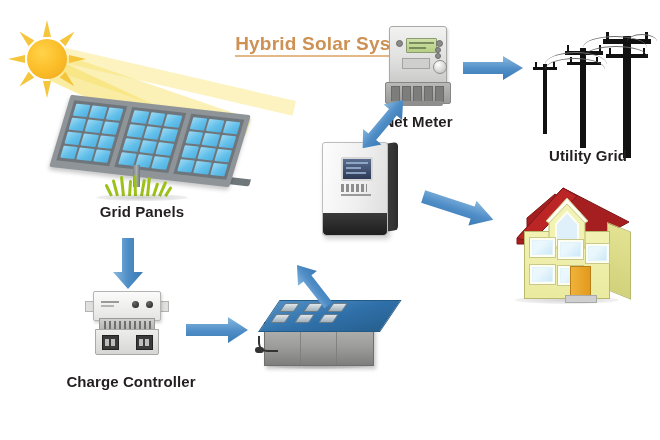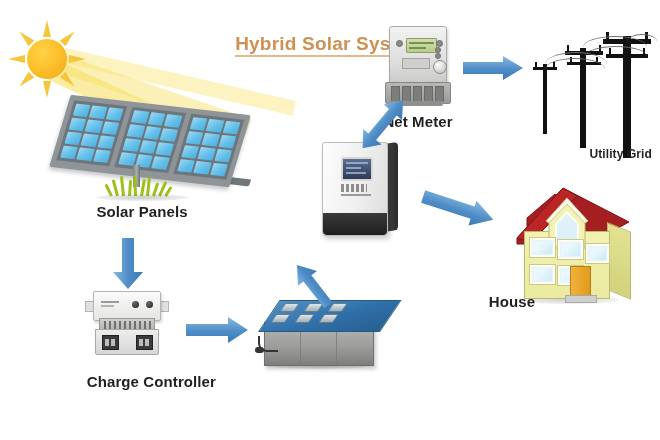--- a/index.html
+++ b/index.html
@@ -244,21 +244,21 @@
     <i style="left:14px;height:20px;transform:rotate(-6deg);"></i>
     <i style="left:20px;height:16px;transform:rotate(4deg);"></i>
     <i style="left:26px;height:21px;transform:rotate(-2deg);"></i>
     <i style="left:32px;height:17px;transform:rotate(10deg);"></i>
     <i style="left:38px;height:19px;transform:rotate(6deg);"></i>
     <i style="left:44px;height:14px;transform:rotate(18deg);"></i>
     <i style="left:50px;height:16px;transform:rotate(24deg);"></i>
     <i style="left:56px;height:11px;transform:rotate(32deg);"></i>
   </div>
   <div id="panel-shadow"></div>
-  <div class="lbl" style="left:0;top:203px;width:284px;text-align:center;font-size:15px;">Solar Panels</div>
+  <div class="lbl" style="left:0;top:203px;width:284px;text-align:center;font-size:15px;">Grid Panels</div>
 
   <div id="net-meter">
     <div class="body">
       <div class="screen">
           <b></b>
           <b style="width:60%"></b>
         </div>
       <div class="knob" style="left:6px;top:13px;"></div>
       <div class="knob" style="left:46px;top:13px;"></div>
       <div class="strip"></div>
@@ -299,21 +299,21 @@
     <div class="pin" style="left:118px;top:10px;height:8px;width:3px;"></div>
     <div class="pin" style="left:82px;top:26px;height:7px;"></div>
     <div class="pin" style="left:116px;top:26px;height:7px;"></div>
 
     <div class="wire" style="left:18px;top:30px;width:62px;height:24px;"></div>
     <div class="wire" style="left:18px;top:36px;width:60px;height:22px;"></div>
     <div class="wire" style="left:56px;top:14px;width:64px;height:22px;"></div>
     <div class="wire" style="left:58px;top:24px;width:62px;height:20px;"></div>
     <div class="wire" style="left:100px;top:12px;width:30px;height:14px;"></div>
   </div>
-  <div class="lbl" style="left:524px;top:147px;width:128px;text-align:right;font-size:12px;">Utility Grid</div>
+  <div class="lbl" style="left:524px;top:147px;width:128px;text-align:center;font-size:15px;">Utility Grid</div>
 
   <div id="inverter">
     <div class="side"></div>
     <div class="shell">
       <div class="lcd">
           <b></b>
           <b style="width:55%"></b>
           <b style="width:70%"></b>
         </div>
       <div class="logo"></div>
@@ -350,21 +350,20 @@
       </div>
     <div class="win" style="left:33px;top:89px;width:21px;height:15px;">
         <i></i>
       </div>
     <div class="win" style="left:61px;top:90px;width:21px;height:15px;">
         <i></i>
       </div>
     <div class="h-door"></div>
     <div class="h-step"></div>
   </div>
-  <div class="lbl" style="left:452px;top:293px;width:120px;text-align:center;font-size:15px;">House</div>
 
   <div id="charge-controller">
     <div class="flange" style="left:0;"></div>
     <div class="flange" style="left:72px;"></div>
     <div class="cc-top">
       <div class="led" style="left:38px;"></div>
       <div class="led" style="left:52px;"></div>
       <div style="position:absolute;left:7px;top:9px;width:18px;height:2px;background:#9a9a98;"></div>
       <div style="position:absolute;left:7px;top:13px;width:13px;height:2px;background:#b4b4b2;"></div>
     </div>
@@ -384,21 +383,21 @@
       <div class="term" style="left:6px;">
           <i style="left:2px;"></i>
           <i style="left:8px;"></i>
         </div>
       <div class="term" style="left:40px;">
           <i style="left:2px;"></i>
           <i style="left:8px;"></i>
         </div>
     </div>
   </div>
-  <div class="lbl" style="left:46px;top:373px;width:170px;text-align:right;font-size:15px;">Charge Controller</div>
+  <div class="lbl" style="left:46px;top:373px;width:170px;text-align:center;font-size:15px;">Charge Controller</div>
 
   <div id="battery-bank">
     <div class="bshadow"></div>
     <div class="case">
       <div class="seam" style="left:35px;"></div>
       <div class="seam" style="left:71px;"></div>
     </div>
     <div class="top"></div>
     <div class="cap" style="left:24px;top:3px;"></div>
     <div class="cap" style="left:48px;top:3px;"></div>

